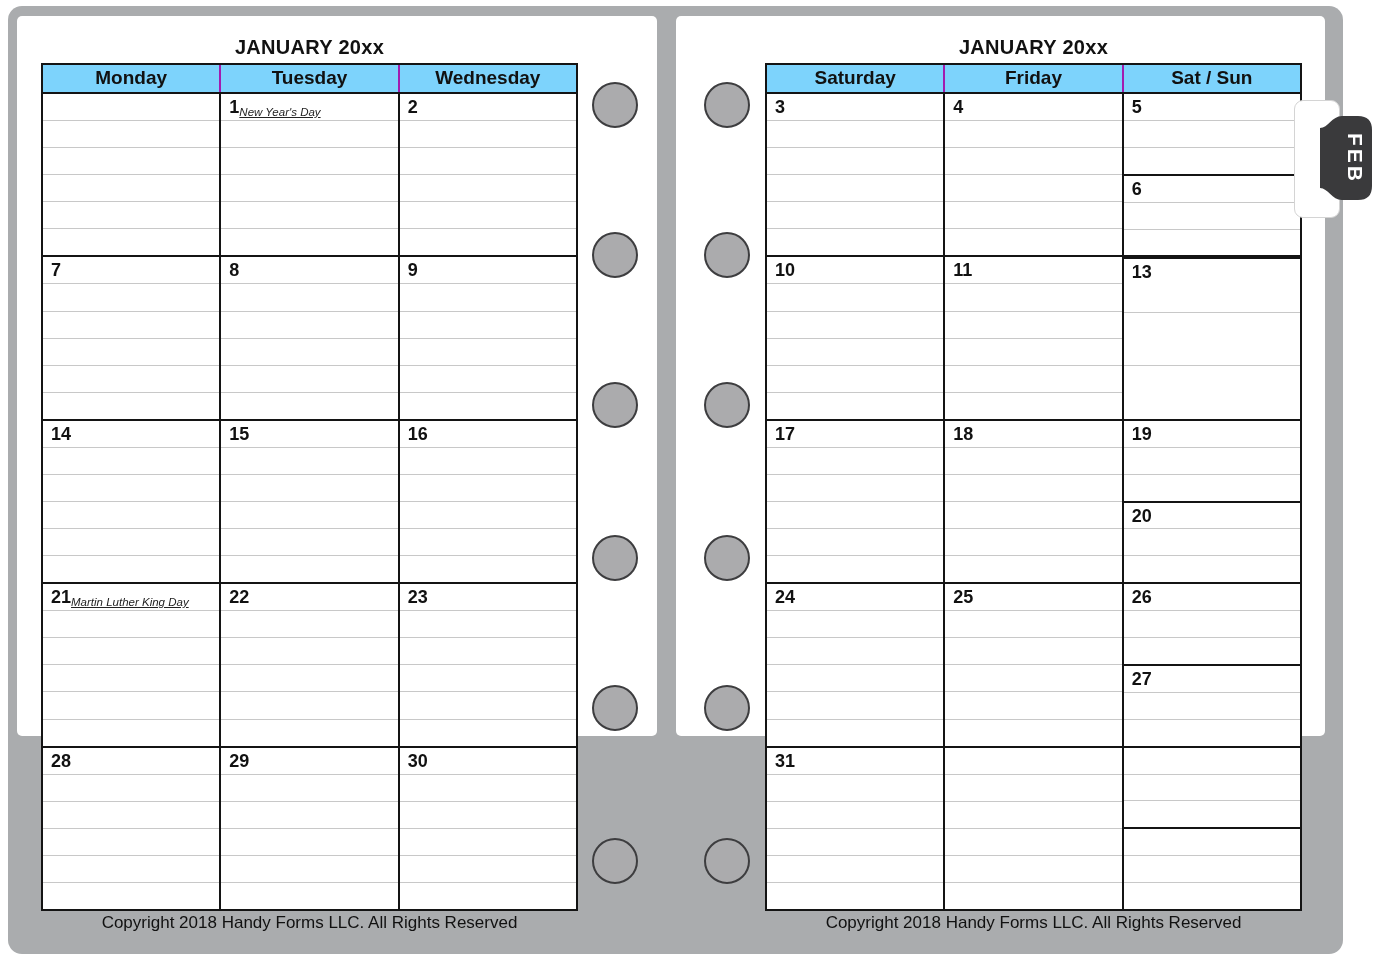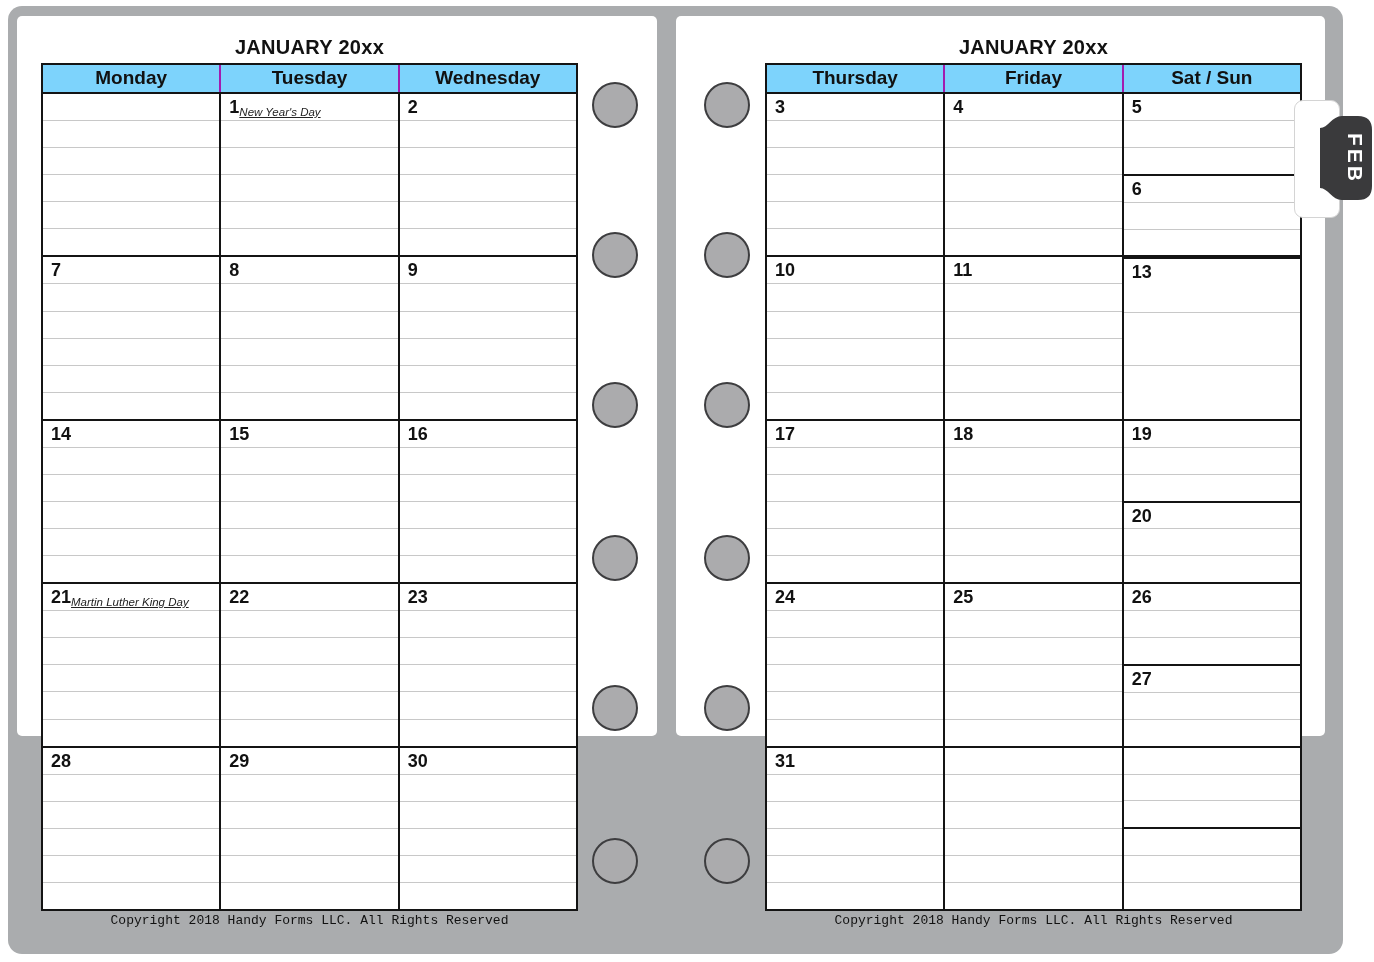--- a/index.html
+++ b/index.html
@@ -51,21 +51,21 @@
   .sub-row.first { border-top:none; }
 
   .day-num  { font-weight:bold; font-size:18px; line-height:21px; padding:3px 0 0 8px; color:#111; white-space:nowrap; }
   .day-note { font-style:italic; font-size:11.5px; line-height:13px; padding-top:12px; flex:1; text-align:left; color:#222; padding-right:10px;text-decoration:underline; }
 
   .half { flex:1; display:flex; flex-direction:column; }
   .half.sun { border-top:2px solid #141414; }
 
   .copyright {
     position:absolute; top:897px; width:537px; text-align:center;
-    font-size:13px; color:#111;font-family:Liberation Mono, monospace;
+    font-size:17px; color:#111;
   }
   .page-left  .copyright { left:24px; }
   .page-right .copyright { left:89px; }
 
   .hole {
     position:absolute; width:46px; height:46px; border-radius:50%;
     background:#ababad; border:2px solid #3d3d3f; box-sizing:border-box; z-index:4;
   }
   .page-left  .hole { left:575px; }
   .page-right .hole { left:28px; }
@@ -267,21 +267,21 @@
     <div class="hole" style="top: 366px;"></div>
     <div class="hole" style="top: 519px;"></div>
     <div class="hole" style="top: 669px;"></div>
     <div class="hole" style="top: 822px;"></div>
   </div>
 
 <div class="page page-right">
   <div class="page-title">JANUARY 20xx</div>
   <div class="grid">
     <div class="header-row">
-      <div class="header-cell">Thursday</div>
+      <div class="header-cell">Saturday</div>
       <div class="header-cell">Friday</div>
       <div class="header-cell">Sat / Sun</div>
     </div>
     <div class="weeks" id="weeks-right">
         <div class="week">
           <div class="day-cell">
             <div class="sub-row first">
               <span class="day-num">3</span>
             </div>
             <div class="sub-row"></div>

